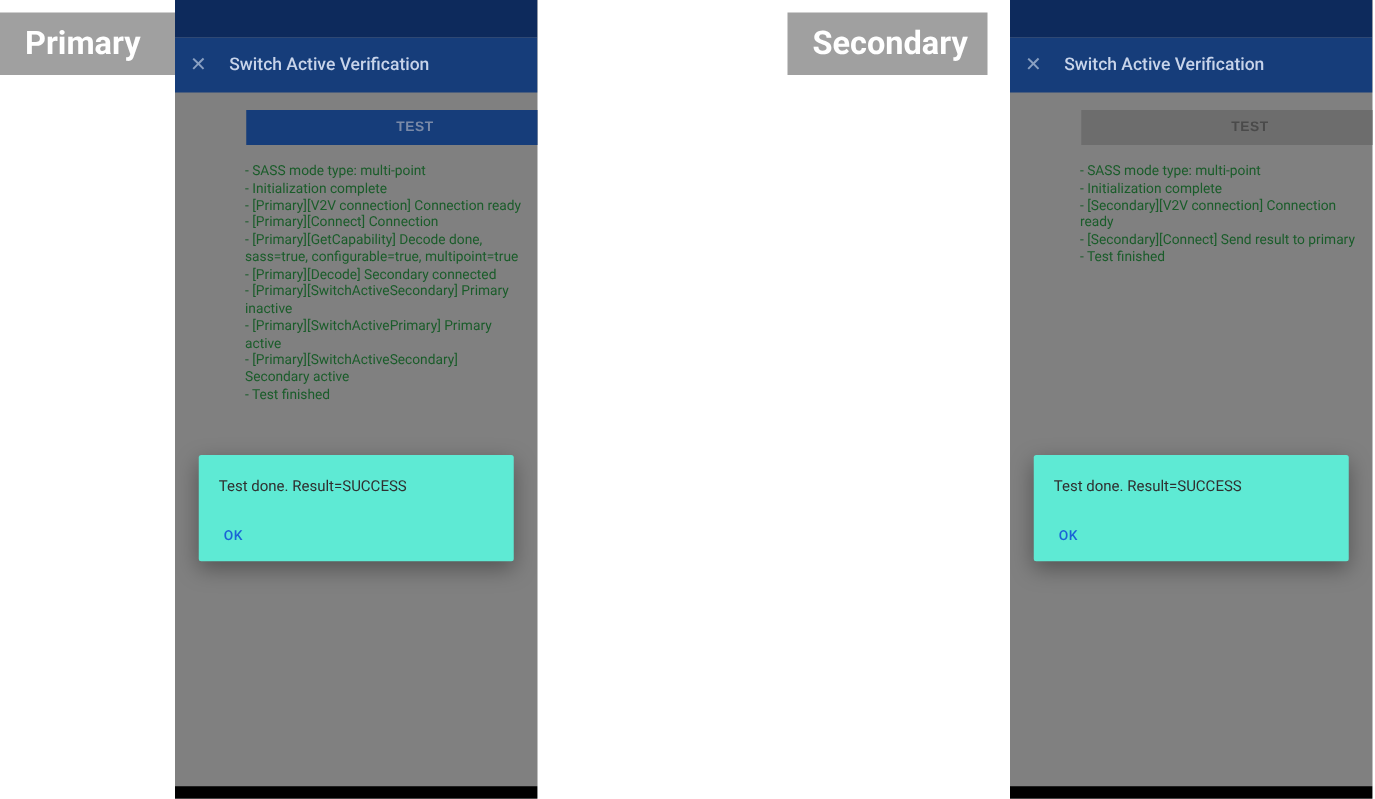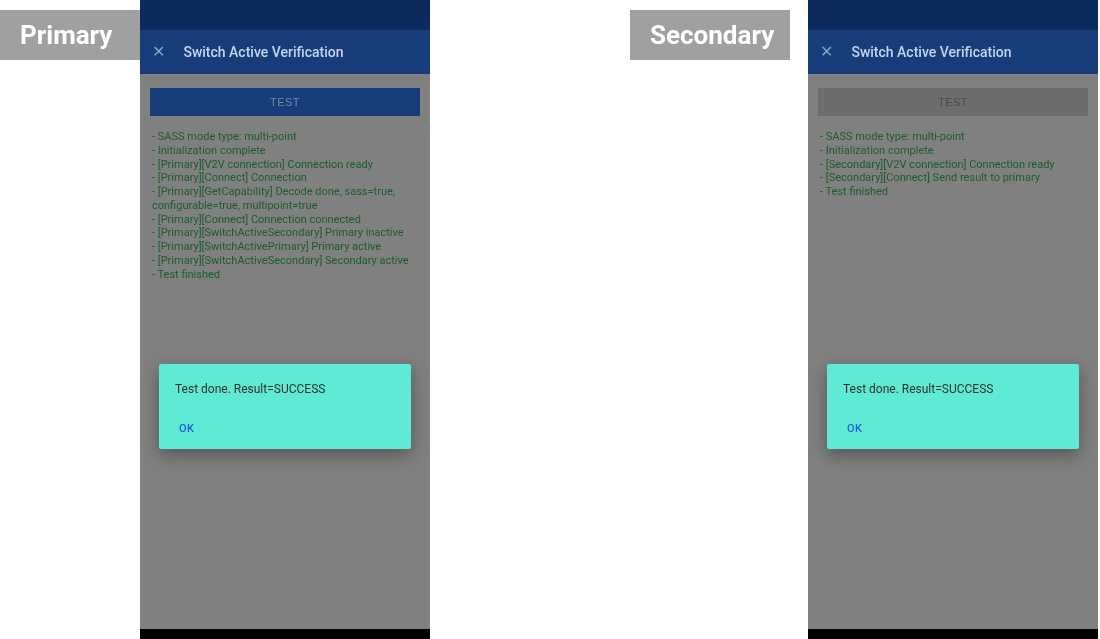--- a/index.html
+++ b/index.html
@@ -64,41 +64,42 @@
       padding: 14px 10px 0 10px;
       height: calc(100% - 74px - 10px);
     }
 
     .test-btn {
       width: 100%;
       height: 28px;
       background: #163d7a;
       color: #7a8aa8;
       font-size: 11px;
-      font-weight: 400;
+      font-weight: 700;
       letter-spacing: 0.5px;
       border: none;
       display: flex;
       align-items: center;
       justify-content: center;
       cursor: pointer;
+      margin-left: 47px;
     }
     .test-btn.disabled {
       background: #6d6d6d;
       color: #4a4a4a;
     }
 
     .log {
       margin-top: 14px;
       font-size: 11px;
       line-height: 1.25;
       color: #1a5c2a;
       padding: 0 2px;
     }
-    .log-line { display: block; }
+    .log-line { display: block; margin-left: 44px; }
 
     .navbar {
       position: absolute;
       bottom: 0;
       left: 0;
       right: 0;
       height: 10px;
       background: #000000;
     }
 
@@ -147,21 +148,21 @@
     <span class="appbar-title">Switch Active Verification</span>
   </div>
   <div class="content">
     <button class="test-btn">TEST</button>
     <div class="log">
         <span class="log-line">- SASS mode type: multi-point</span>
         <span class="log-line">- Initialization complete</span>
         <span class="log-line">- [Primary][V2V connection] Connection ready</span>
         <span class="log-line">- [Primary][Connect] Connection</span>
         <span class="log-line">- [Primary][GetCapability] Decode done, sass=true, configurable=true, multipoint=true</span>
-        <span class="log-line">- [Primary][Connect] Connection connected</span>
+        <span class="log-line">- [Primary][Decode] Secondary connected</span>
         <span class="log-line">- [Primary][SwitchActiveSecondary] Primary inactive</span>
         <span class="log-line">- [Primary][SwitchActivePrimary] Primary active</span>
         <span class="log-line">- [Primary][SwitchActiveSecondary] Secondary active</span>
         <span class="log-line">- Test finished</span>
       </div>
     <div class="dialog">
       <div class="dialog-msg">Test done. Result=SUCCESS</div>
       <div class="dialog-actions">
         <span class="dialog-ok">OK</span>
       </div>

